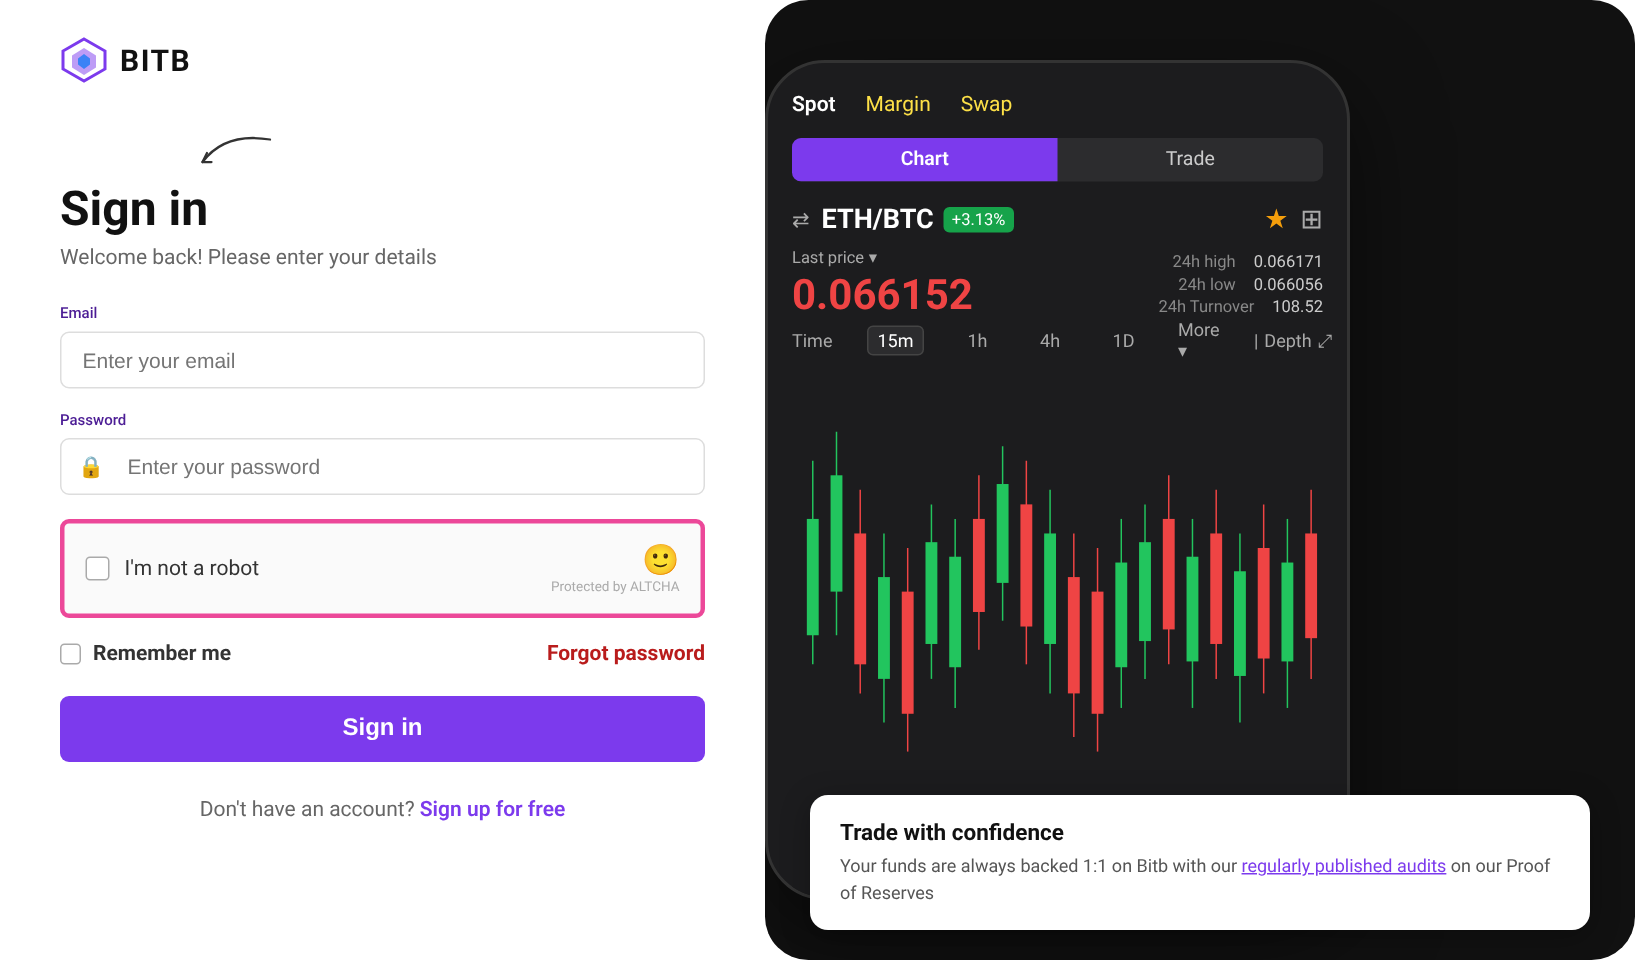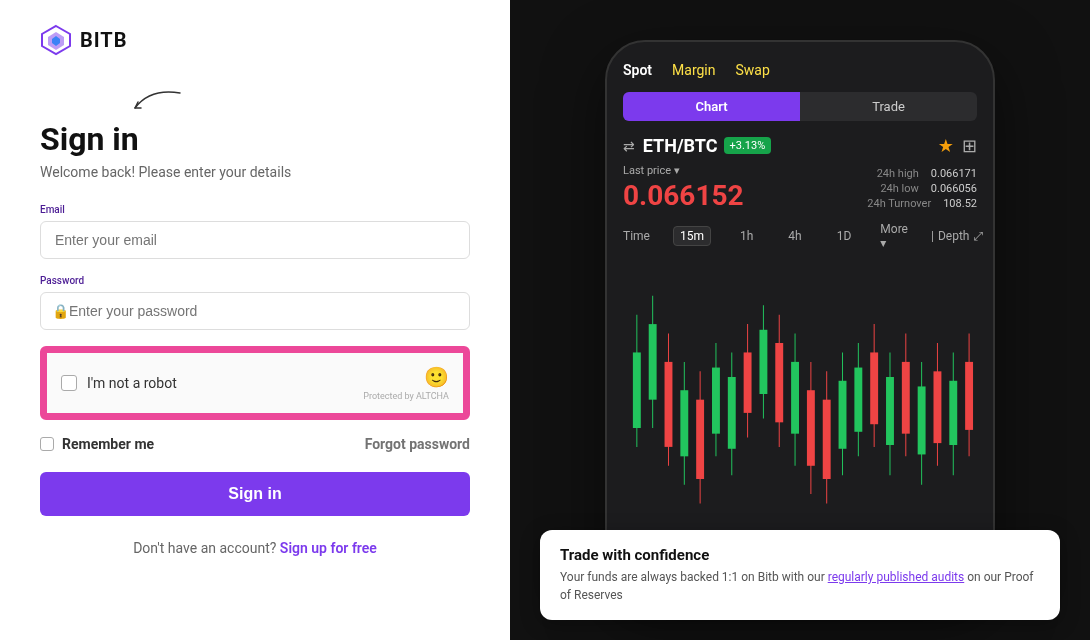--- a/index.html
+++ b/index.html
@@ -74,24 +74,24 @@
       display: flex;
       align-items: center;
     }
     .password-wrapper .lock-icon {
       position: absolute;
       left: 12px;
       color: #999;
       font-size: 14px;
     }
     .password-wrapper input {
-      padding-left: 28px;
+      padding-left: 44px;
     }
     .captcha-box {
-      border: 7px solid #ec4899;
+      border: 3px solid #ec4899;
       border-radius: 6px;
       padding: 12px 14px;
       display: flex;
       align-items: center;
       justify-content: space-between;
       margin-bottom: 16px;
       background: #fafafa;
     }
     .captcha-left {
       display: flex;
@@ -139,21 +139,21 @@
       color: #333;
     }
     .remember-checkbox {
       width: 14px;
       height: 14px;
       border: 1px solid #aaa;
       border-radius: 3px;
     }
     .forgot-password {
       font-size: 14px;
-      color: #737373;
+      color: #b91c1c;
       text-decoration: none;
       cursor: pointer;
     }
     .sign-in-btn {
       width: 100%;
       padding: 13px;
       background: #7c3aed;
       color: #fff;
       border: none;
       border-radius: 6px;
@@ -173,23 +173,23 @@
       text-decoration: none;
       cursor: pointer;
     }
 
     
     .right-panel {
       flex: 1;
       background: #111;
       display: flex;
       align-items: center;
-      justify-content: center;
       position: relative;
       overflow: hidden;
+      border-radius: 29px;
     }
     .phone-mockup {
       width: 390px;
       height: 560px;
       background: #1c1c1e;
       border-radius: 40px;
       border: 2px solid #333;
       overflow: hidden;
       position: relative;
       box-shadow: 0 20px 60px rgba(0,0,0,0.5);
@@ -261,21 +261,20 @@
     .pair-icons {
       display: flex;
       gap: 8px;
     }
     .star-icon { color: #f59e0b; font-size: 18px; }
     .grid-icon { color: #aaa; font-size: 18px; }
     .swap-arrows { color: #aaa; font-size: 14px; margin-right: 2px; }
     .price-stats {
       display: flex;
       justify-content: space-between;
-      margin-bottom: 10px;
     }
     .price-left { }
     .last-price-label {
       font-size: 11px;
       color: #aaa;
       display: flex;
       align-items: center;
       gap: 3px;
       margin-bottom: 2px;
     }

